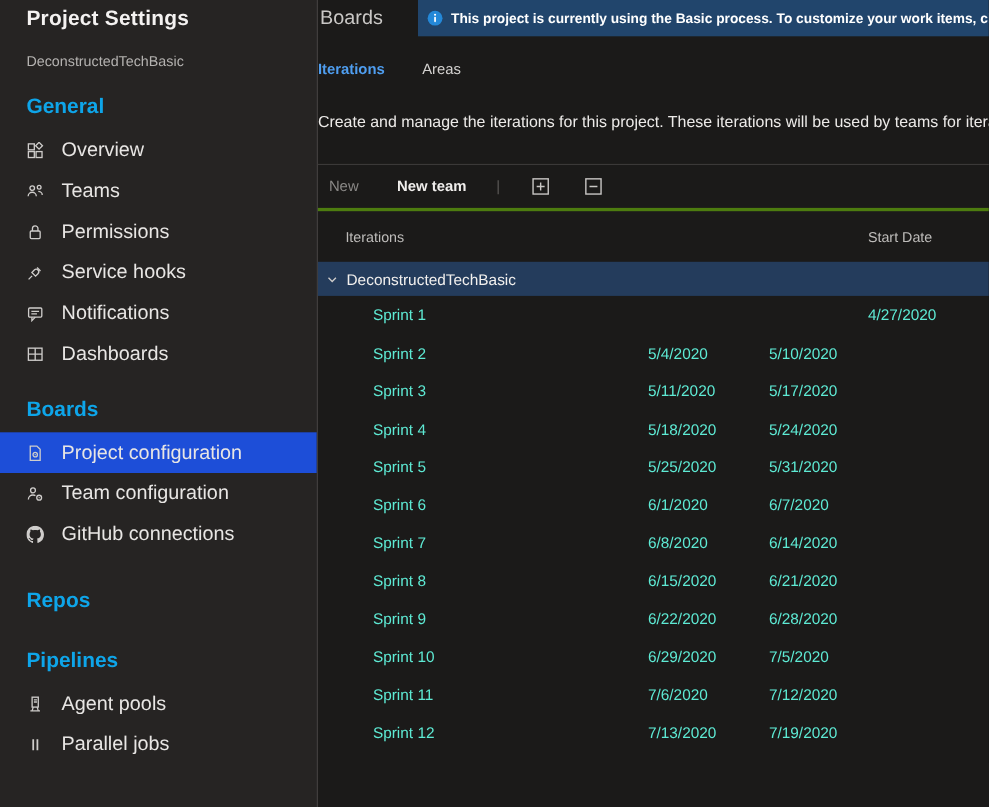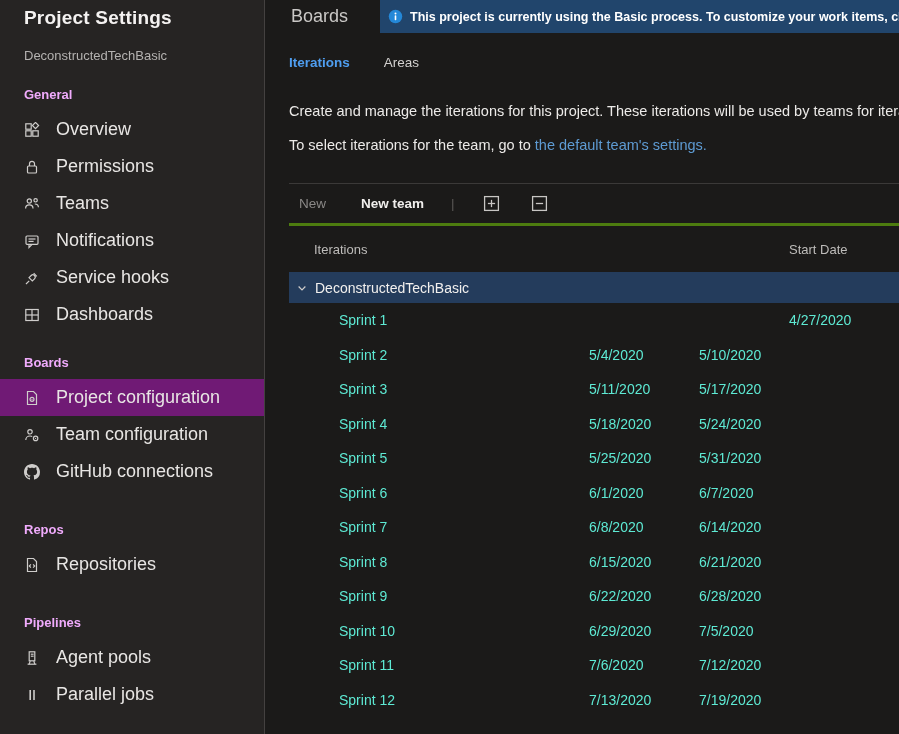--- a/index.html
+++ b/index.html
@@ -10,44 +10,44 @@
     width: 899px; height: 734px;
     background: #1b1a19;
     color: #efedec;
     overflow: hidden;
     font-size: 14px;
   }
 
   
   .sidebar {
     position: absolute; left: 0; top: 0; bottom: 0;
-    width: 265px;
+    width: 289px;
     background: #262423;
     border-right: 1px solid #444140;
     overflow: hidden;
   }
   .sidebar-title {
     font-size: 19px; font-weight: bold; color: #f4f2f1;
     padding: 7px 0 0 24px; letter-spacing: .2px;
   }
   .sidebar-project {
     font-size: 13px; color: #b4b2b0;
     padding: 19px 0 0 24px;
   }
   .section-heading {
-    font-size: 13px; font-weight: bold; color: #f0abfc;
+    font-size: 19px; font-weight: bold; color: #0ea5e9;
     padding-left: 24px; margin-top: 22px; margin-bottom: 9px;
   }
   .section-heading.tight { margin-top: 32px; }
   .nav-item {
     height: 37px; display: flex; align-items: center;
     padding-left: 24px; cursor: pointer;
     color: #e8e6e4; font-size: 18px;
   }
-  .nav-item.selected { background: #701a75; }
+  .nav-item.selected { background: #1d4ed8; }
   .nav-icon {
     width: 16px; height: 16px; margin-right: 16px;
     color: #cfcdcb; flex: 0 0 16px; display: inline-flex;
   }
   .nav-icon svg { width: 16px; height: 16px; display: block; }
 
   
   .main { position: absolute; left: 266px; top: 0; right: 0; bottom: 0; }
   .main-header { display: flex; height: 33px; align-items: stretch; }
   .main-title {
@@ -124,61 +124,61 @@
             <rect x="1.8" y="8.8" width="5.4" height="5.4"></rect>
             <rect x="8.8" y="8.8" width="5.4" height="5.4"></rect>
           <rect x="9.3" y="1.3" width="4.4" height="4.4" transform="rotate(45 11.5 3.5)"></rect>
         </svg>
       </span>
       <span>Overview</span>
     </div>
     <div class="nav-item">
       <span class="nav-icon">
         <svg viewBox="0 0 16 16" fill="none" stroke="currentColor" stroke-width="1.2">
-          <rect x="3.5" y="7" width="9" height="7" rx="1"></rect>
-            <path d="M5.5 7V4.8a2.5 2.5 0 0 1 5 0V7"></path>
-        </svg>
-      </span>
-      <span>Permissions</span>
-    </div>
-    <div class="nav-item">
-      <span class="nav-icon">
-        <svg viewBox="0 0 16 16" fill="none" stroke="currentColor" stroke-width="1.2">
           <circle cx="5.3" cy="5" r="2.1"></circle>
             <path d="M1.6 12.4c0-2.1 1.7-3.6 3.7-3.6s3.7 1.5 3.7 3.6"></path>
           <circle cx="11.6" cy="4.3" r="1.7"></circle>
             <path d="M10.8 8c2 0 3.6 1.4 3.6 3.2"></path>
         </svg>
       </span>
       <span>Teams</span>
     </div>
     <div class="nav-item">
       <span class="nav-icon">
         <svg viewBox="0 0 16 16" fill="none" stroke="currentColor" stroke-width="1.2">
+          <rect x="3.5" y="7" width="9" height="7" rx="1"></rect>
+            <path d="M5.5 7V4.8a2.5 2.5 0 0 1 5 0V7"></path>
+        </svg>
+      </span>
+      <span>Permissions</span>
+    </div>
+    <div class="nav-item">
+      <span class="nav-icon">
+        <svg viewBox="0 0 16 16" fill="none" stroke="currentColor" stroke-width="1.2">
+          <path d="M2 14l3.2-3.2"></path>
+          <path d="M5 7.7l3.3 3.3 2.2-2.2a2.33 2.33 0 0 0-3.3-3.3L5 7.7z"></path>
+          <path d="M9.7 3.2L12.8 6.3"></path>
+        </svg>
+      </span>
+      <span>Service hooks</span>
+    </div>
+    <div class="nav-item">
+      <span class="nav-icon">
+        <svg viewBox="0 0 16 16" fill="none" stroke="currentColor" stroke-width="1.2">
           <rect x="2" y="3" width="12" height="8.3" rx="1"></rect>
             <path d="M5 11.3v3.2l3.1-3.2"></path>
           <line x1="4.5" y1="6" x2="11.5" y2="6"></line>
             <line x1="4.5" y1="8.4" x2="9.6" y2="8.4"></line>
         </svg>
       </span>
       <span>Notifications</span>
     </div>
     <div class="nav-item">
       <span class="nav-icon">
         <svg viewBox="0 0 16 16" fill="none" stroke="currentColor" stroke-width="1.2">
-          <path d="M2 14l3.2-3.2"></path>
-          <path d="M5 7.7l3.3 3.3 2.2-2.2a2.33 2.33 0 0 0-3.3-3.3L5 7.7z"></path>
-          <path d="M9.7 3.2L12.8 6.3"></path>
-        </svg>
-      </span>
-      <span>Service hooks</span>
-    </div>
-    <div class="nav-item">
-      <span class="nav-icon">
-        <svg viewBox="0 0 16 16" fill="none" stroke="currentColor" stroke-width="1.2">
           <rect x="1.8" y="2.5" width="12.4" height="11"></rect>
             <line x1="8" y1="2.5" x2="8" y2="13.5"></line>
             <line x1="1.8" y1="8" x2="14.2" y2="8"></line>
         </svg>
       </span>
       <span>Dashboards</span>
     </div>
 
     <div class="section-heading">Boards</div>
 
@@ -207,30 +207,20 @@
       <span class="nav-icon">
         <svg viewBox="0 0 16 16" fill="currentColor">
           <path d="M8 0C3.58 0 0 3.58 0 8c0 3.54 2.29 6.53 5.47 7.59.4.07.55-.17.55-.38 0-.19-.01-.82-.01-1.49-2.01.37-2.53-.49-2.69-.94-.09-.23-.48-.94-.82-1.13-.28-.15-.68-.52-.01-.53.63-.01 1.08.58 1.23.82.72 1.21 1.87.87 2.33.66.07-.52.28-.87.51-1.07-1.78-.2-3.64-.89-3.64-3.95 0-.87.31-1.59.82-2.15-.08-.2-.36-1.02.08-2.12 0 0 .67-.21 2.2.82.64-.18 1.32-.27 2-.27s1.36.09 2 .27c1.53-1.04 2.2-.82 2.2-.82.44 1.1.16 1.92.08 2.12.51.56.82 1.27.82 2.15 0 3.07-1.87 3.75-3.65 3.95.29.25.54.73.54 1.48 0 1.07-.01 1.93-.01 2.2 0 .21.15.46.55.38A8.01 8.01 0 0 0 16 8c0-4.42-3.58-8-8-8z"></path>
         </svg>
       </span>
       <span>GitHub connections</span>
     </div>
 
     <div class="section-heading tight">Repos</div>
 
-    <div class="nav-item">
-      <span class="nav-icon">
-        <svg viewBox="0 0 16 16" fill="none" stroke="currentColor" stroke-width="1.2">
-          <path d="M3.5 1.5h6l3 3V14.5h-9z"></path>
-            <path d="M6.9 7.4L5.3 9l1.6 1.6"></path>
-            <path d="M9.1 7.4L10.7 9l-1.6 1.6"></path>
-        </svg>
-      </span>
-      <span>Repositories</span>
-    </div>
 
     <div class="section-heading tight">Pipelines</div>
 
     <div class="nav-item">
       <span class="nav-icon">
         <svg viewBox="0 0 16 16" fill="none" stroke="currentColor" stroke-width="1.2">
           <rect x="5.2" y="1.8" width="5.6" height="9"></rect>
             <line x1="6.8" y1="4.2" x2="9.6" y2="4.2"></line>
             <line x1="6.8" y1="6.2" x2="9.6" y2="6.2"></line>
           <path d="M3.6 14.2h8.8"></path>
@@ -267,21 +257,20 @@
       </div>
     </div>
 
     <div class="tabs">
       <span class="tab active">Iterations</span>
       <span class="tab">Areas</span>
     </div>
 
     <div class="desc">
       <div>Create and manage the iterations for this project. These iterations will be used by teams for iteration planning.</div>
-      <div><span>To select iterations for the team, go to </span><a>the default team's settings.</a></div>
     </div>
 
     <div class="toolbar">
       <span class="tb-btn tb-new">New</span>
       <span class="tb-btn tb-newchild">New team</span>
       <span class="tb-sep">|</span>
       <span class="tb-icon">
         <svg viewBox="0 0 16 16" fill="none" stroke="currentColor" stroke-width="1.2">
           <rect x="1.5" y="1.5" width="13" height="13"></rect>
             <line x1="4.6" y1="8" x2="11.4" y2="8"></line>

